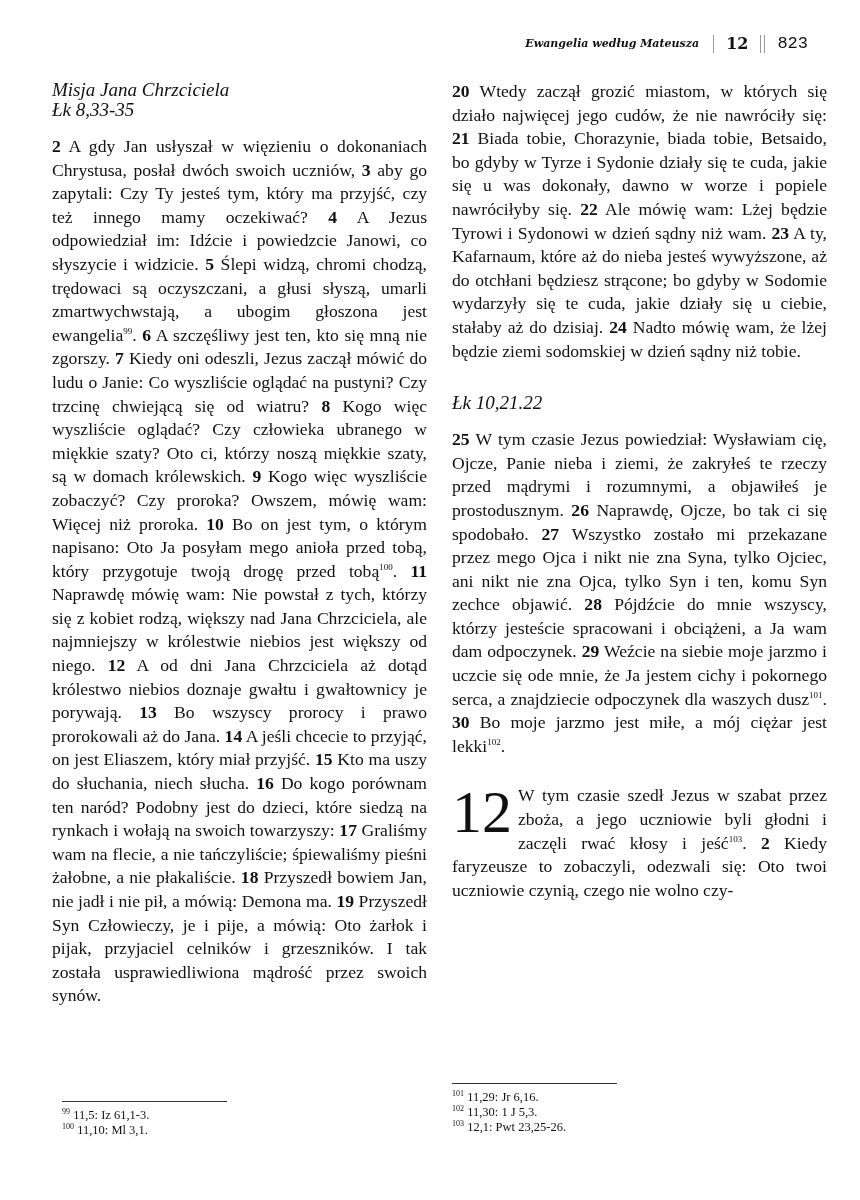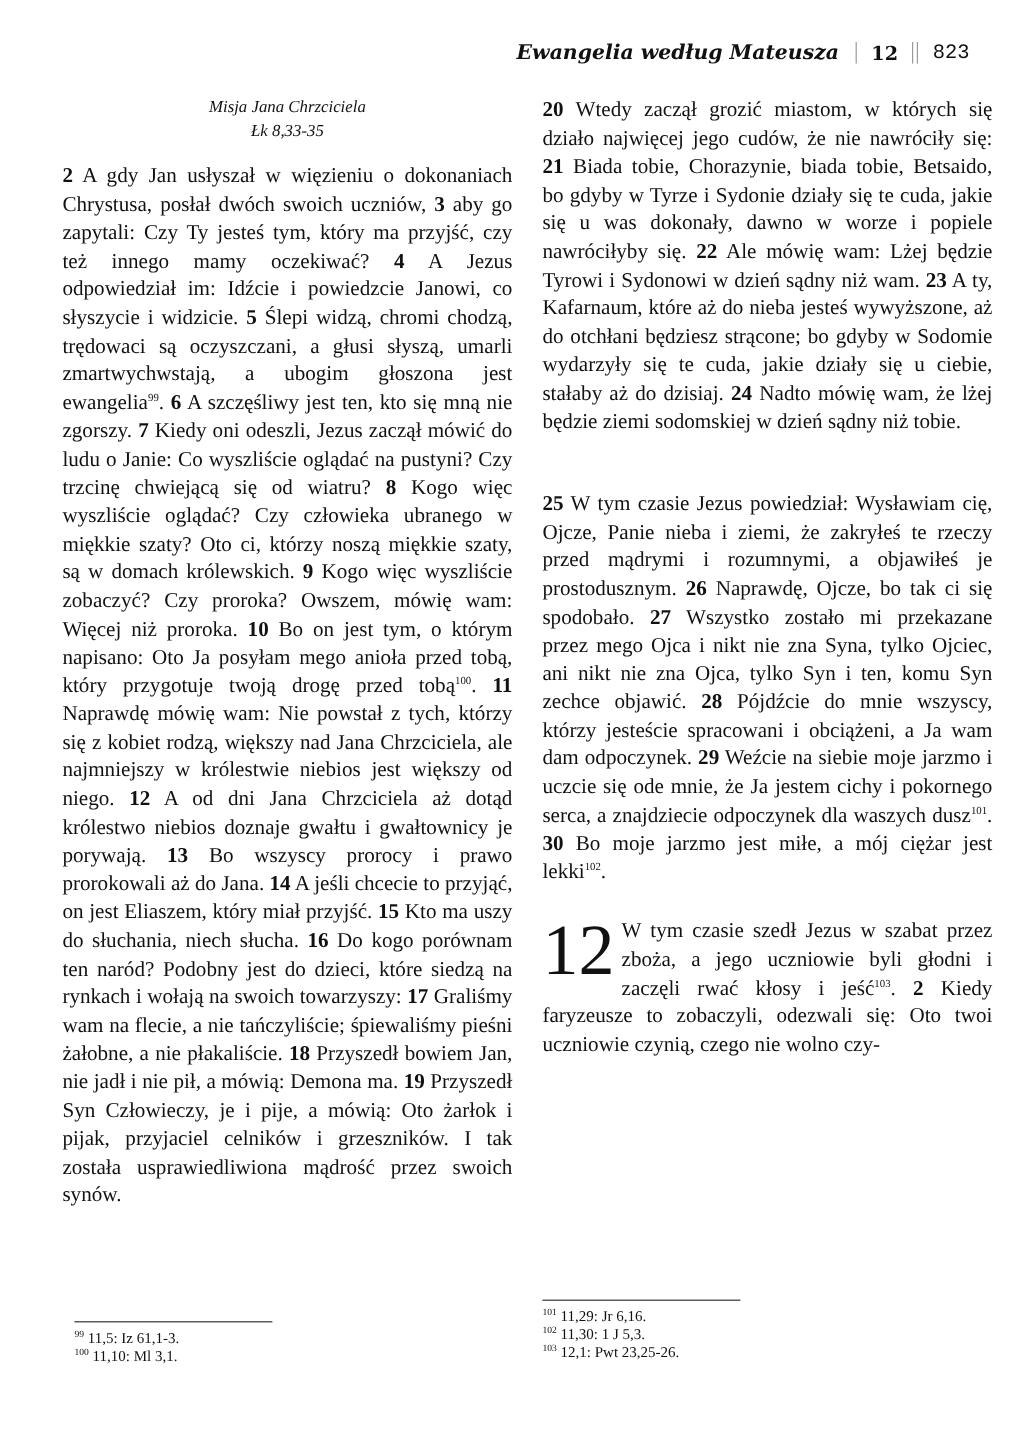--- a/index.html
+++ b/index.html
@@ -1,29 +1,29 @@
 <!DOCTYPE html>
 <html><head>
 <meta charset="utf-8">
 <style>
   html, body { margin: 0; padding: 0; background: #ffffff; }
   body { width: 860px; height: 1200px; position: relative; overflow: hidden; color: #111; font-family: "DejaVu Serif", serif; }
   .header { position: absolute; top: 34px; right: 52px; display: flex; align-items: center; font-size: 17px; }
-  .header .title { font-style: italic; font-weight: bold; font-family: "DejaVu Serif", serif; font-size: 17px; }
+  .header .title { font-style: italic; font-weight: bold; font-family: "DejaVu Serif", serif; font-size: 11px; }
   .header .sep1 { width: 1px; height: 18px; background: #999; margin: 0 12px 0 14px; }
   .header .chap { font-weight: bold; font-size: 16px; }
   .header .sep2 { display: flex; gap: 3px; margin: 0 12px; }
   .header .sep2 span { width: 1px; height: 18px; background: #999; display: block; }
   .header .pnum { font-size: 17px; font-family: Liberation Mono, monospace; }
 
   .col { position: absolute; top: 80px; width: 375px; }
   .col.left { left: 52px; }
   .col.right { left: 452px; }
 
-  .sec-head { text-align: center; font-style: italic; font-family: "Liberation Serif", serif; font-size: 14px; line-height: 20px; margin-bottom: 14px; }
+  .sec-head { font-style: italic; font-family: "Liberation Serif", serif; font-size: 19px; line-height: 20px; margin-bottom: 14px; }
   .sec-head + .para { margin-top: 15px; }
   .para { font-family: "Liberation Serif", serif; font-size: 17.6px; line-height: 23.6px; text-align: justify; hyphens: manual; }
   .vn { font-weight: bold; }
   sup { font-size: 9px; line-height: 0; vertical-align: super; }
   .gap { height: 30px; }
   .gap2 { height: 26px; }
 
   .dropcap { float: left; font-family: "Liberation Serif", serif; font-size: 60px; line-height: 44px; margin: 6px 6px 0 0; }
 
   .footnotes { position: absolute; font-family: Liberation Serif, serif; font-size: 12.5px; line-height: 15px; }
@@ -51,20 +51,21 @@
     <div>Misja Jana Chrzciciela</div>
     <div>Łk 8,33-35</div>
   </div>
   <div class="para" id="left-para"><span><span class="vn">2</span> <span>A gdy Jan usłyszał w więzieniu o dokonaniach Chrystusa, posłał dwóch swoich uczniów,</span></span>  <span><span class="vn">3</span> <span>aby go zapytali: Czy Ty jesteś tym, który ma przyjść, czy też innego mamy oczekiwać?</span></span>  <span><span class="vn">4</span> <span>A Jezus odpowiedział im: Idźcie i powiedzcie Janowi, co słyszycie i widzicie.</span></span>  <span><span class="vn">5</span> <span>Ślepi widzą, chromi chodzą, trędowaci są oczyszczani, a głusi słyszą, umarli zmartwychwstają, a ubogim głoszona jest ewangelia</span><sup>99</sup>.</span>  <span><span class="vn">6</span> <span>A szczęśliwy jest ten, kto się mną nie zgorszy.</span></span>  <span><span class="vn">7</span> <span>Kiedy oni odeszli, Jezus zaczął mówić do ludu o Janie: Co wyszliście oglądać na pustyni? Czy trzcinę chwiejącą się od wiatru?</span></span>  <span><span class="vn">8</span> <span>Kogo więc wyszliście oglądać? Czy człowieka ubranego w miękkie szaty? Oto ci, którzy noszą miękkie szaty, są w domach królewskich.</span></span>  <span><span class="vn">9</span> <span>Kogo więc wyszliście zobaczyć? Czy proroka? Owszem, mówię wam: Więcej niż proroka.</span></span>  <span><span class="vn">10</span> <span>Bo on jest tym, o którym napisano: Oto Ja posyłam mego anioła przed tobą, który przygotuje twoją drogę przed tobą</span><sup>100</sup>.</span>  <span><span class="vn">11</span> <span>Naprawdę mówię wam: Nie powstał z tych, którzy się z kobiet rodzą, większy nad Jana Chrzciciela, ale najmniejszy w królestwie niebios jest większy od niego.</span></span>  <span><span class="vn">12</span> <span>A od dni Jana Chrzciciela aż dotąd królestwo niebios doznaje gwałtu i gwałtownicy je porywają.</span></span>  <span><span class="vn">13</span> <span>Bo wszyscy prorocy i prawo prorokowali aż do Jana.</span></span>  <span><span class="vn">14</span> <span>A jeśli chcecie to przyjąć, on jest Eliaszem, który miał przyjść.</span></span>  <span><span class="vn">15</span> <span>Kto ma uszy do słuchania, niech słucha.</span></span>  <span><span class="vn">16</span> <span>Do kogo porównam ten naród? Podobny jest do dzieci, które siedzą na rynkach i wołają na swoich towarzyszy:</span></span>  <span><span class="vn">17</span> <span>Graliśmy wam na flecie, a nie tańczyliście; śpiewaliśmy pieśni żałobne, a nie płakaliście.</span></span>  <span><span class="vn">18</span> <span>Przyszedł bowiem Jan, nie jadł i nie pił, a mówią: Demona ma.</span></span>  <span><span class="vn">19</span> <span>Przyszedł Syn Człowieczy, je i pije, a mówią: Oto żarłok i pijak, przyjaciel celników i grzeszników. I tak została usprawiedliwiona mądrość przez swoich synów.</span></span></div>
 </div>
 
 <div class="col right">
   <div class="para" id="right-para-0"><span><span class="vn">20</span> <span>Wtedy zaczął grozić miastom, w których się działo najwięcej jego cudów, że nie nawróciły się:</span></span>  <span><span class="vn">21</span> <span>Biada tobie, Chorazynie, biada tobie, Betsaido, bo gdyby w Tyrze i Sydonie działy się te cuda, jakie się u was dokonały, dawno w worze i popiele nawróciłyby się.</span></span>  <span><span class="vn">22</span> <span>Ale mówię wam: Lżej będzie Tyrowi i Sydonowi w dzień sądny niż wam.</span></span>  <span><span class="vn">23</span> <span>A ty, Kafarnaum, które aż do nieba jesteś wywyższone, aż do otchłani będziesz strącone; bo gdyby w Sodomie wydarzyły się te cuda, jakie działy się u ciebie, stałaby aż do dzisiaj.</span></span>  <span><span class="vn">24</span> <span>Nadto mówię wam, że lżej będzie ziemi sodomskiej w dzień sądny niż tobie.</span></span></div>
   <div class="gap"></div>
   <div class="sec-head">
+    <div>Łk 10,21.22</div>
   </div>
   <div class="para" id="right-para-1"><span><span class="vn">25</span> <span>W tym czasie Jezus powiedział: Wysławiam cię, Ojcze, Panie nieba i ziemi, że zakryłeś te rzeczy przed mądrymi i rozumnymi, a objawiłeś je prostodusznym.</span></span>  <span><span class="vn">26</span> <span>Naprawdę, Ojcze, bo tak ci się spodobało.</span></span>  <span><span class="vn">27</span> <span>Wszystko zostało mi przekazane przez mego Ojca i nikt nie zna Syna, tylko Ojciec, ani nikt nie zna Ojca, tylko Syn i ten, komu Syn zechce objawić.</span></span>  <span><span class="vn">28</span> <span>Pójdźcie do mnie wszyscy, którzy jesteście spracowani i obciążeni, a Ja wam dam odpoczynek.</span></span>  <span><span class="vn">29</span> <span>Weźcie na siebie moje jarzmo i uczcie się ode mnie, że Ja jestem cichy i pokornego serca, a znajdziecie odpoczynek dla waszych dusz</span><sup>101</sup>.</span>  <span><span class="vn">30</span> <span>Bo moje jarzmo jest miłe, a mój ciężar jest lekki</span><sup>102</sup>.</span></div>
   <div class="gap2"></div>
   <div class="para" id="right-para-2">
     <span class="dropcap">12</span>
   <span><span>W tym czasie szedł Jezus w szabat przez zboża, a jego uczniowie byli głodni i zaczęli rwać kłosy i jeść</span><sup>103</sup>.</span>  <span><span class="vn">2</span> <span>Kiedy faryzeusze to zobaczyli, odezwali się: Oto twoi uczniowie czynią, czego nie wolno czy-</span></span></div>
 </div>
 
 <div class="footnotes left">
   <div class="rule"></div>

